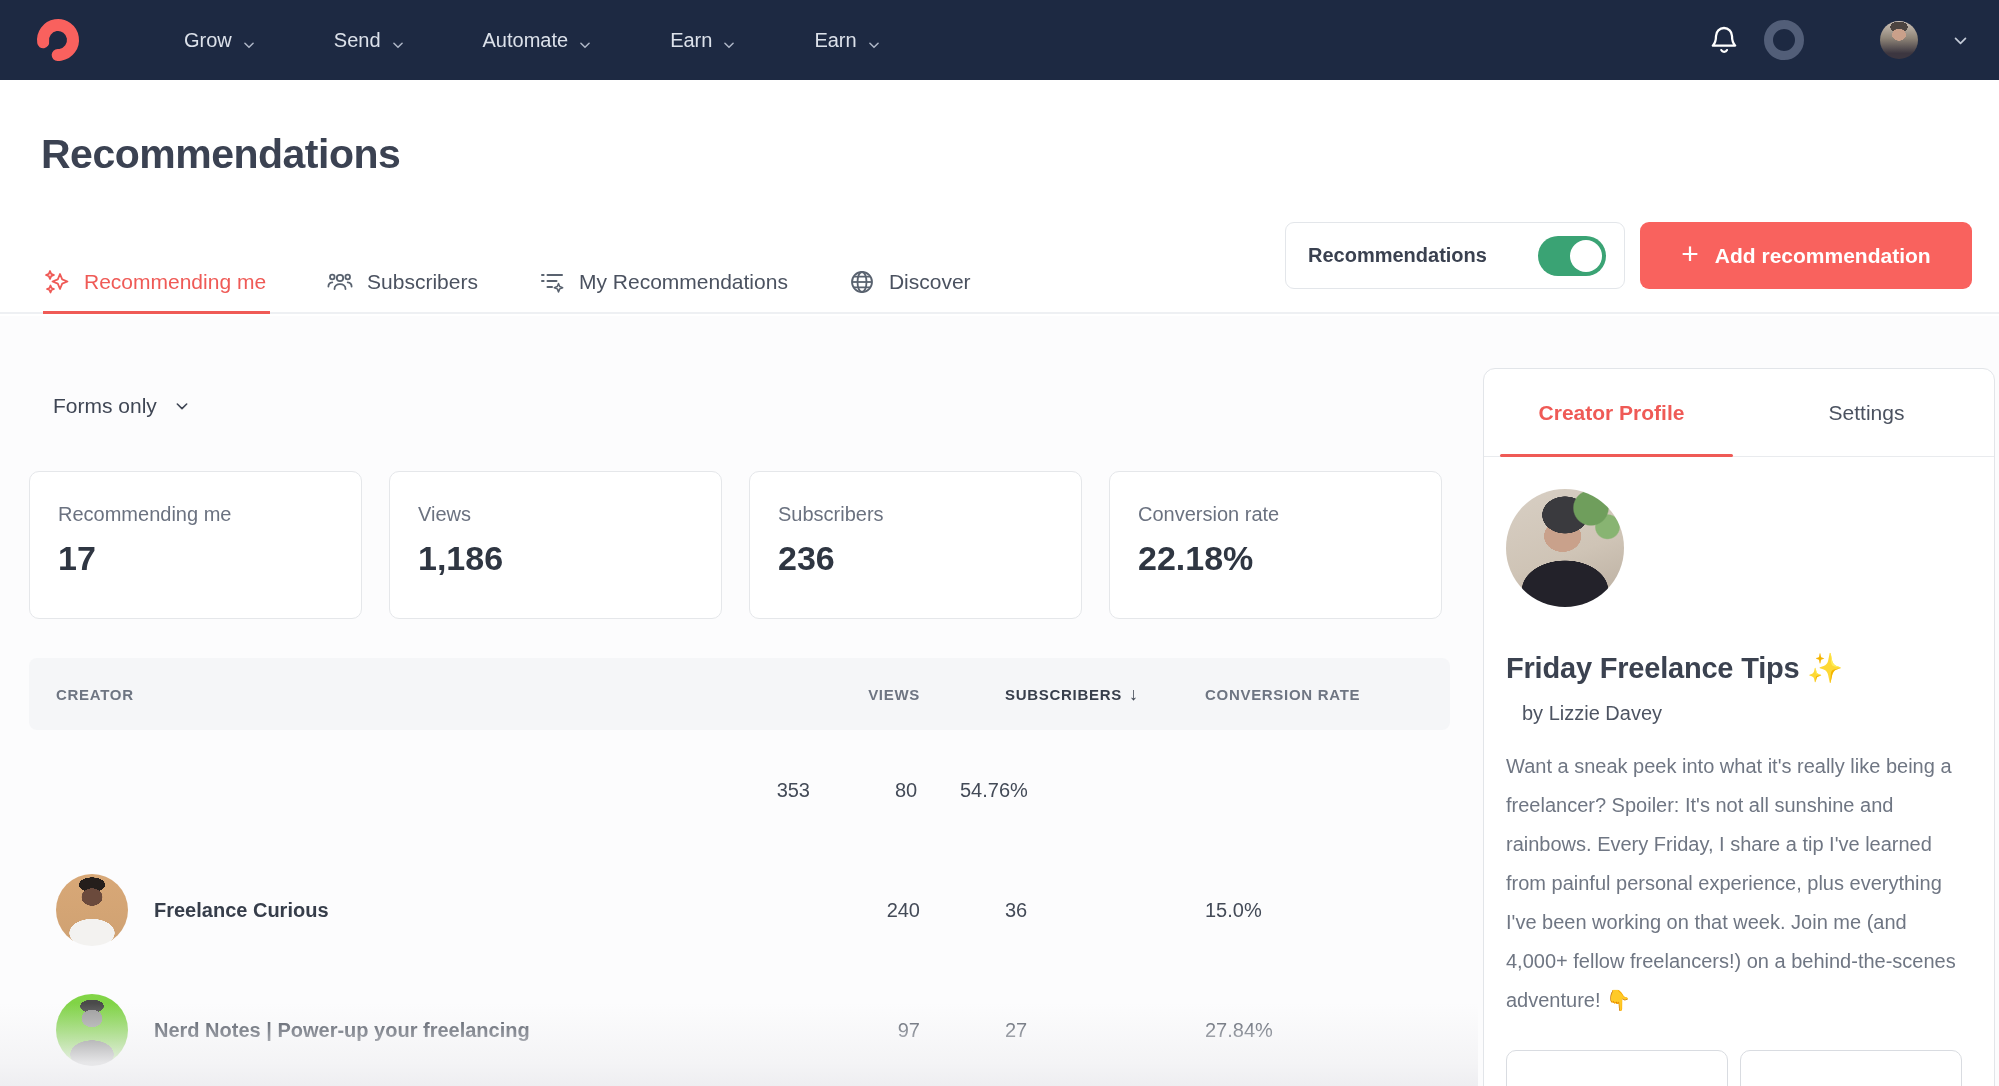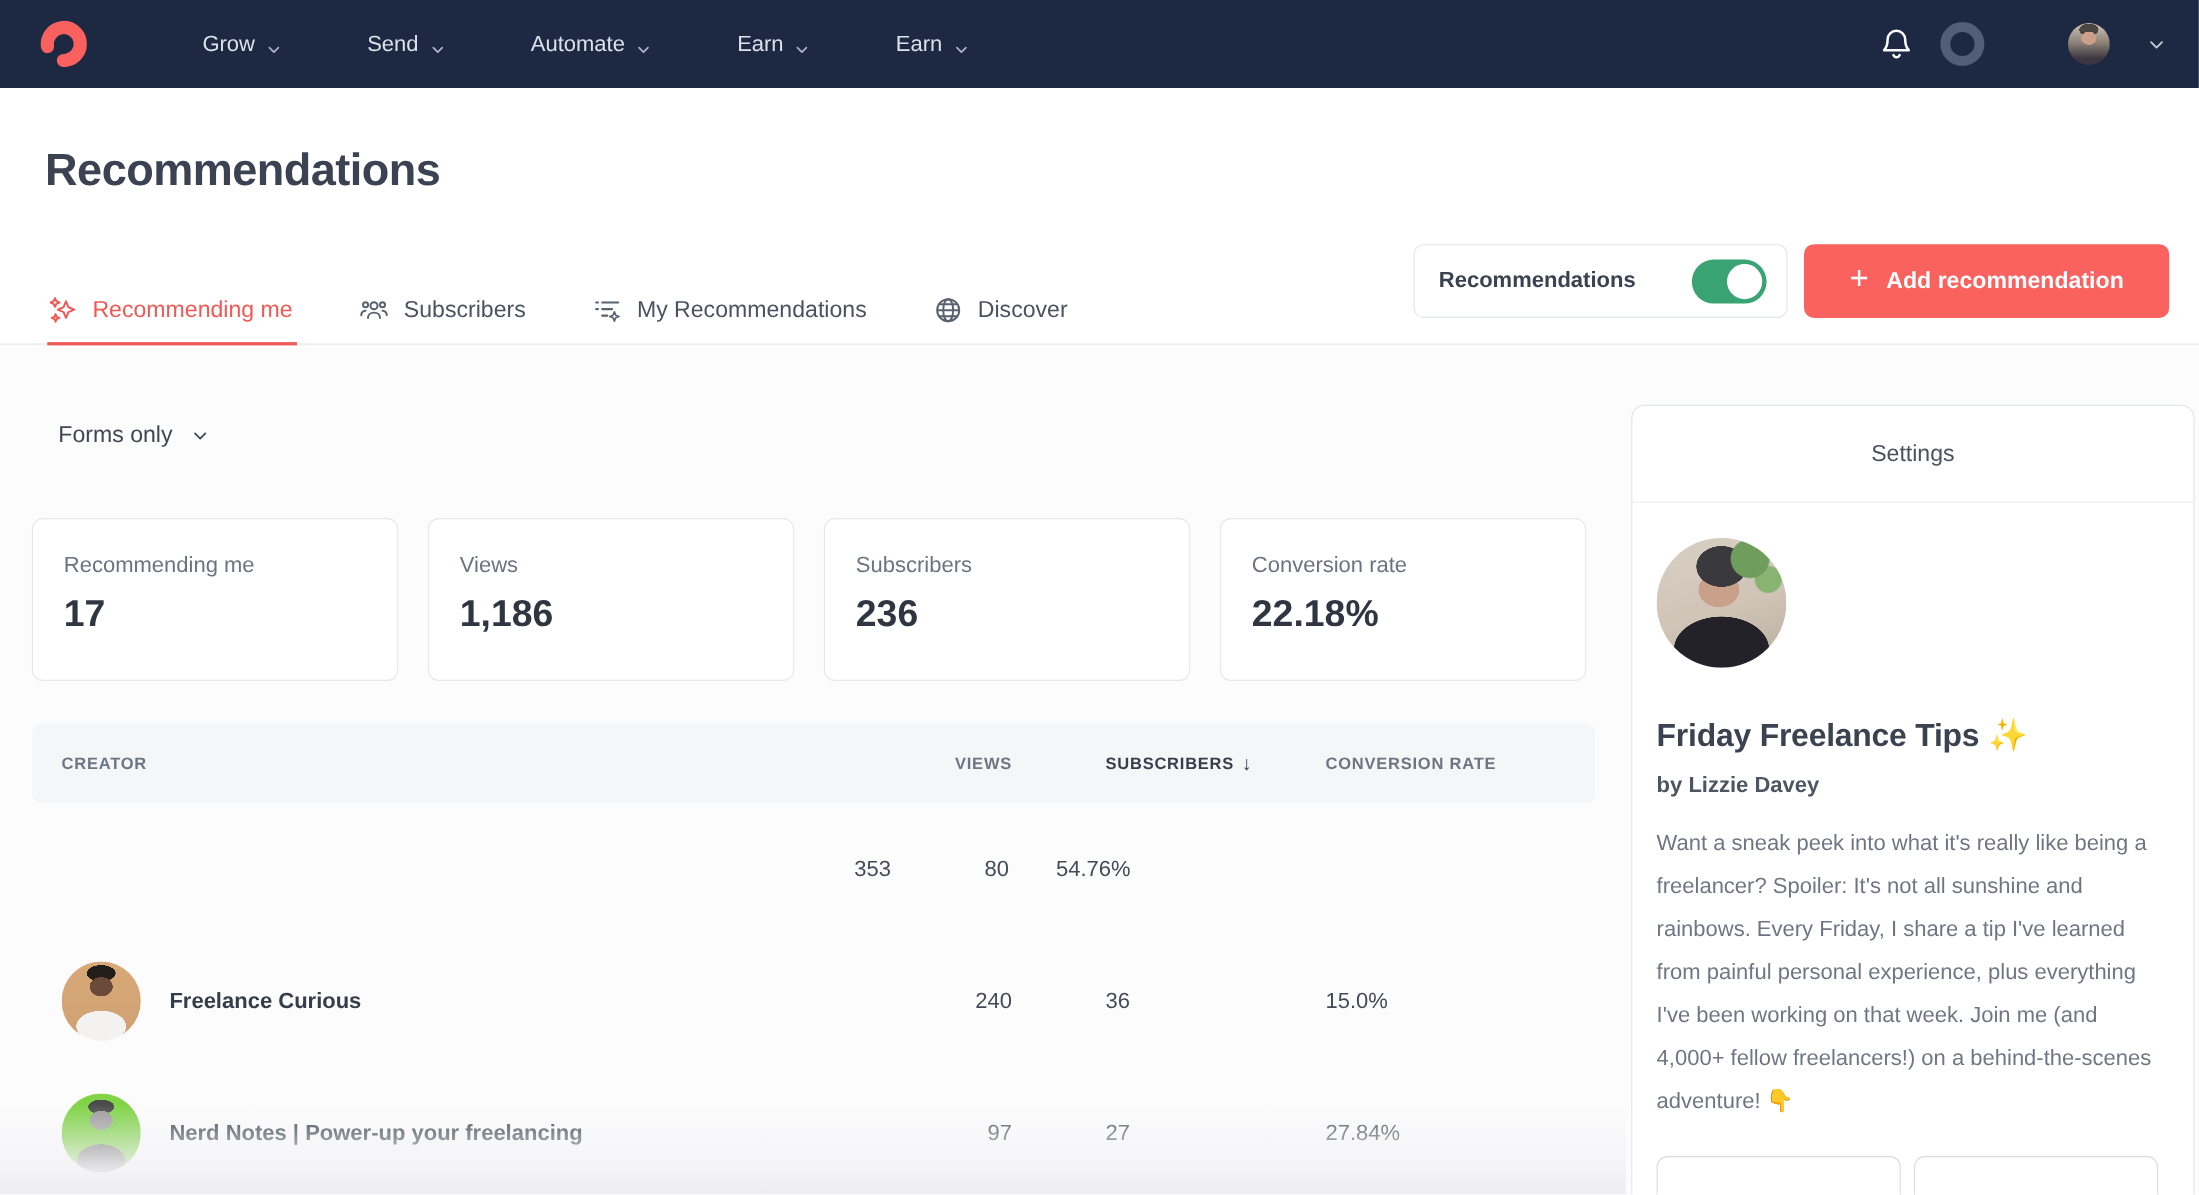--- a/index.html
+++ b/index.html
@@ -54,21 +54,21 @@
     border-radius:50%; background:#fff; }
   .add-btn { position:absolute; left:1640px; top:222px; width:332px; height:67px;
     background:#f9625e; border-radius:9px; color:#fff; display:flex; align-items:center;
     justify-content:center; gap:16px; font-size:21px; font-weight:600; cursor:pointer; z-index:2; }
   .add-btn .plus { font-size:30px; font-weight:400; line-height:1; margin-top:-3px; }
 
   
   .content-bg { position:absolute; top:316px; left:0; right:0; bottom:0; background:#fcfcfd; z-index:0; }
 
   
-  .filter { position:absolute; left:53px; top:384px; display:flex; align-items:center;
+  .filter { position:absolute; left:53px; top:394px; display:flex; align-items:center;
     gap:17px; font-size:21px; color:#3f4654; cursor:pointer; z-index:1; }
   .filter svg { width:16px; height:16px; color:#3f4654; }
 
   
   .stats { position:absolute; left:29px; top:471px; display:flex; gap:27px; z-index:1; }
   .stat-card { width:333px; height:148px; background:#fff; border:1px solid #e5e7ea;
     border-radius:10px; padding:31px 0 0 28px; }
   .stat-label { font-size:20px; color:#6b7280; margin-bottom:13px; }
   .stat-value { font-size:34px; font-weight:600; color:#2f3642; }
 
@@ -123,21 +123,21 @@
     background:#fff; border:1px solid #e2e5e9; border-radius:12px; z-index:2; }
   .panel-tabs { display:flex; height:88px; border-bottom:1px solid #e9ebee; }
   .ptab { flex:1; display:flex; align-items:center; justify-content:center; font-size:21px;
     color:#4b5260; position:relative; cursor:pointer; }
   .ptab.active { color:#ef5a56; font-weight:600; }
   .ptab.active::after { content:""; position:absolute; left:16px; right:6px; bottom:-1px;
     height:3px; background:#ef5a56; border-radius:2px; }
   .panel-body { padding:32px 24px 0 22px; }
   .profile-avatar { width:118px; height:118px; border-radius:50%; }
   .profile-title { margin-top:44px; font-size:29px; font-weight:700; color:#3b4250; letter-spacing:-0.2px; }
-  .profile-author { margin-top:17px; font-size:20px; font-weight:700; color:#4d5462; }
+  .profile-author { margin-top:17px; font-size:20px; font-weight:400; color:#4d5462;margin-left:16px; }
   .profile-desc { margin-top:22px; font-size:20px; line-height:39px; color:#6f7683; max-width:452px; }
   .panel-actions { display:flex; gap:12px; margin-top:30px; }
   .stub-btn { width:222px; height:46px; border:1px solid #d9dce1; border-radius:10px;
     background:#fff; cursor:pointer; }
 </style>
 </head>
 <body>
 
 <nav class="navbar">
   <div class="logo-wrap">
@@ -323,20 +323,21 @@
     <div class="td c-views">97</div>
     <div class="td c-subs">27</div>
     <div class="td c-conv">27.84%</div>
   </div>
 </div>
 
 <div class="fade"></div>
 
 <aside class="panel">
   <div class="panel-tabs">
+    <div class="ptab active">Creator Profile</div>
     <div class="ptab">Settings</div>
   </div>
   <div class="panel-body">
     <div class="profile-avatar av-lizzie"></div>
     <div class="profile-title">Friday Freelance Tips ✨</div>
     <div class="profile-author">by Lizzie Davey</div>
     <p class="profile-desc">Want a sneak peek into what it's really like being a freelancer? Spoiler: It's not all sunshine and rainbows. Every Friday, I share a tip I've learned from painful personal experience, plus everything I've been working on that week. Join me (and 4,000+ fellow freelancers!) on a behind-the-scenes adventure! 👇</p>
     <div class="panel-actions">
       <button class="stub-btn"></button>
       <button class="stub-btn"></button>

